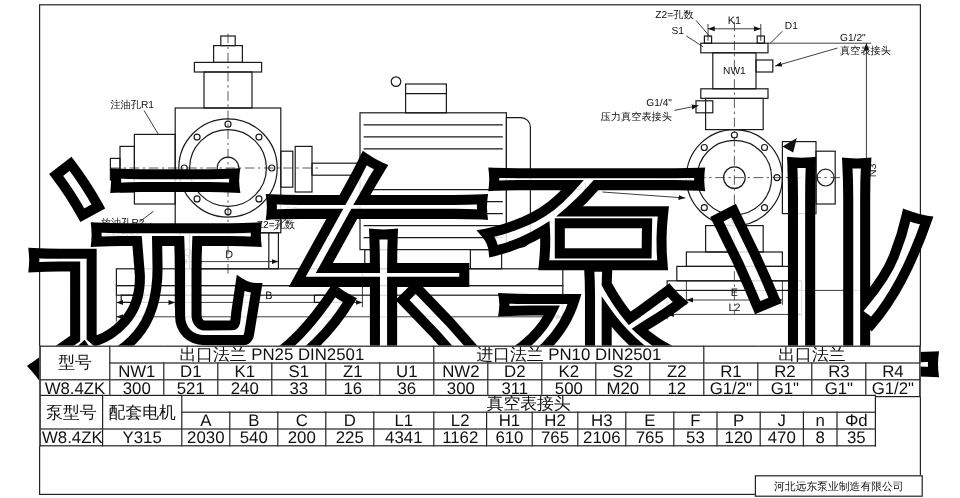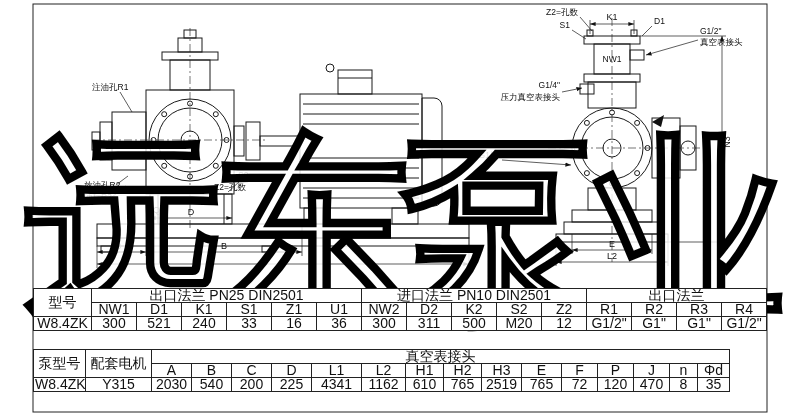--- a/index.html
+++ b/index.html
@@ -8,21 +8,21 @@
   .page svg{position:absolute;left:0;top:0;}
   svg text{font-family:"Liberation Sans",sans-serif;fill:#111;stroke:none;}
   .lbl{font-size:8.5px;}
   .dim{font-size:9px;}
   .wm{font-weight:bold;fill:#fff;fill-opacity:.84;stroke:#000;stroke-width:2.2;}
   table.dims{position:absolute;border-collapse:collapse;table-layout:fixed;background:#fff;
              font-size:14px;color:#111;z-index:2;}
   table.dims td{border:1px solid #222;text-align:center;height:13px;line-height:13px;
                 padding:0 1px;overflow:hidden;white-space:nowrap;font-weight:400;}
   #t1{left:33px;top:288px;width:734px;}
-  #t2{left:33px;top:349px;width:590px;}
+  #t2{left:33px;top:329px;width:590px;}
   .company{position:absolute;left:629px;top:396px;width:138px;height:16px;border:1px solid #222;
            background:#fff;text-align:center;font-size:9px;line-height:16px;z-index:2;}
 </style>
 </head>
 <body>
 
 <div class="page">
 
   <svg width="800" height="415" viewBox="0 0 800 415">
     <defs>
@@ -313,25 +313,28 @@
       <td>W8.4ZK</td>
       <td>Y315</td>
       <td>2030</td>
       <td>540</td>
       <td>200</td>
       <td>225</td>
       <td>4341</td>
       <td>1162</td>
       <td>610</td>
       <td>765</td>
-      <td>2519</td>
+      <td>2106</td>
       <td>765</td>
-      <td>72</td>
+      <td>53</td>
       <td>120</td>
       <td>470</td>
       <td>8</td>
       <td>35</td>
     </tr>
   </tbody>
     </table>
 
+  <div class="company">
+    <span>河北远东泵业制造有限公司</span>
+  </div>
 
 </div>
 
 </body></html>

